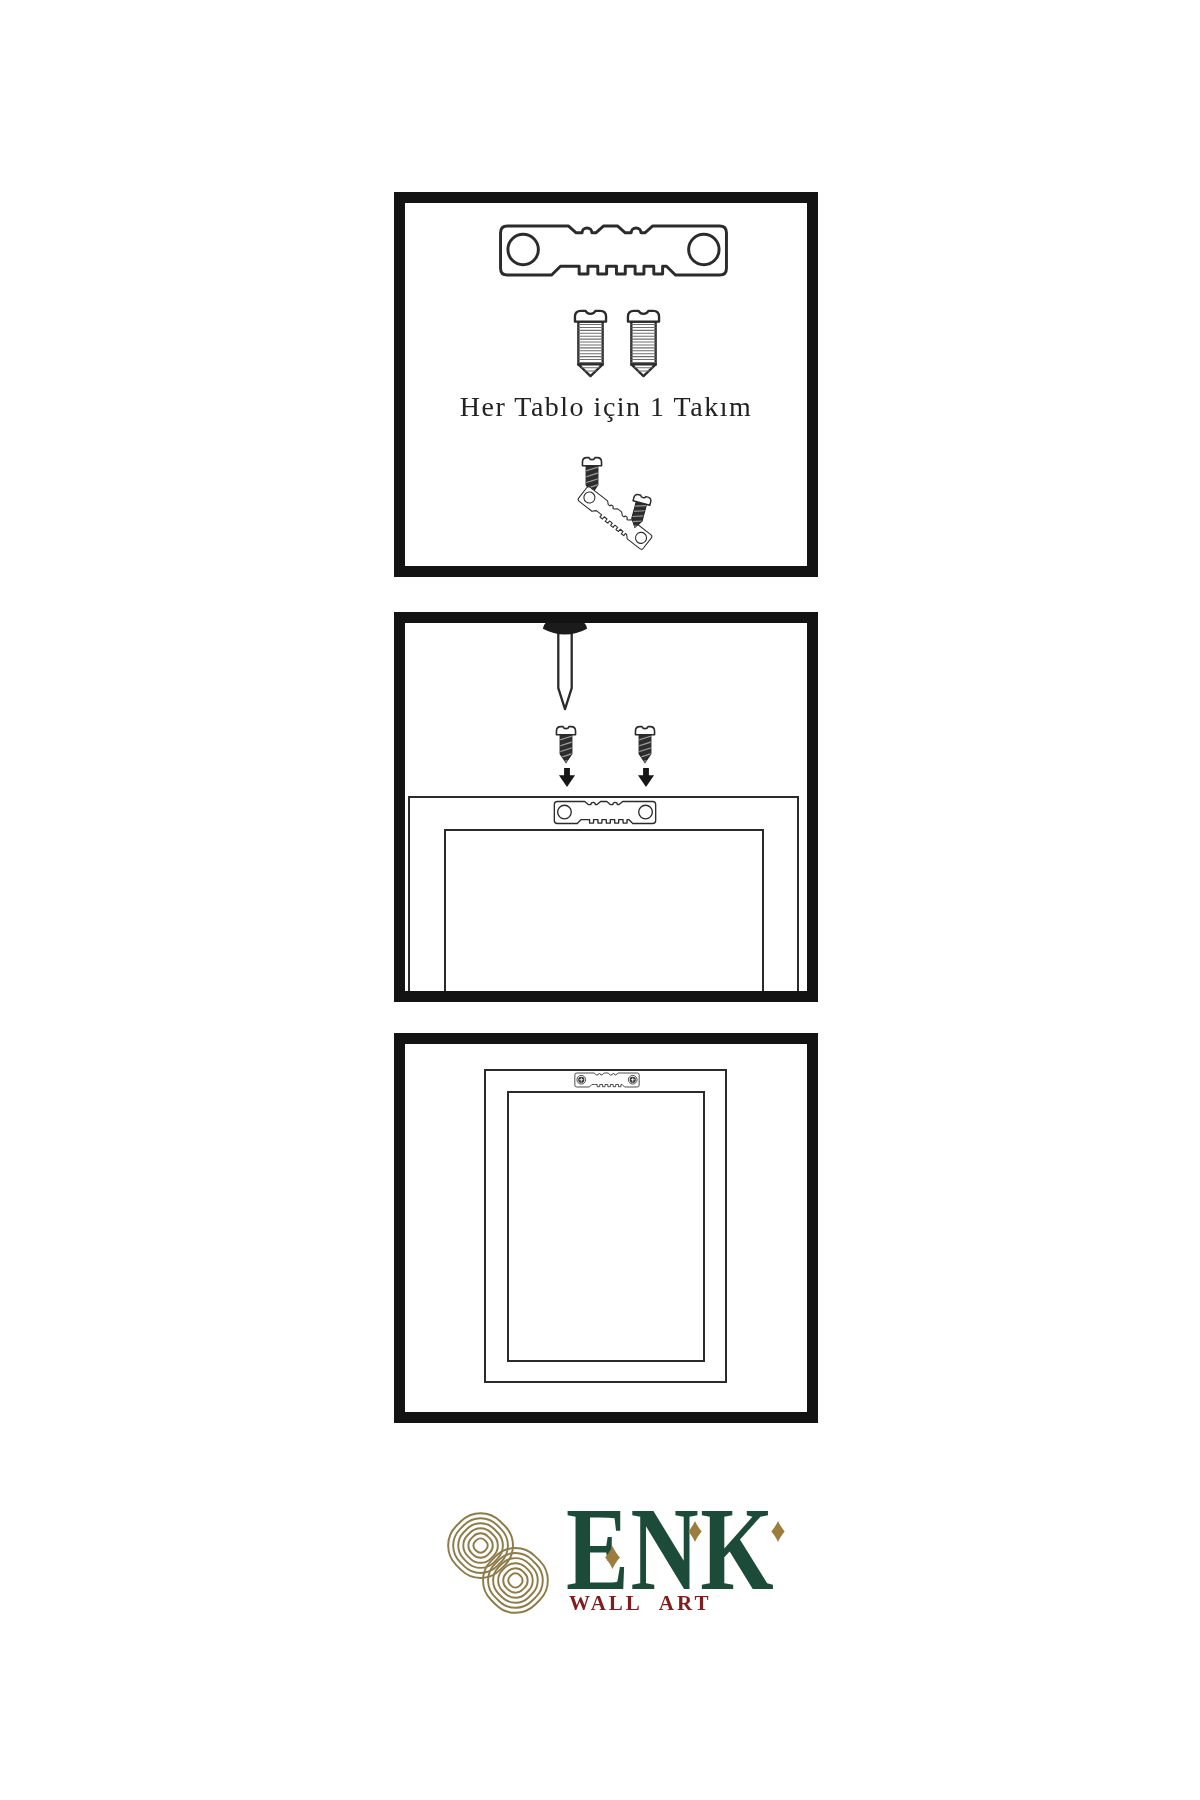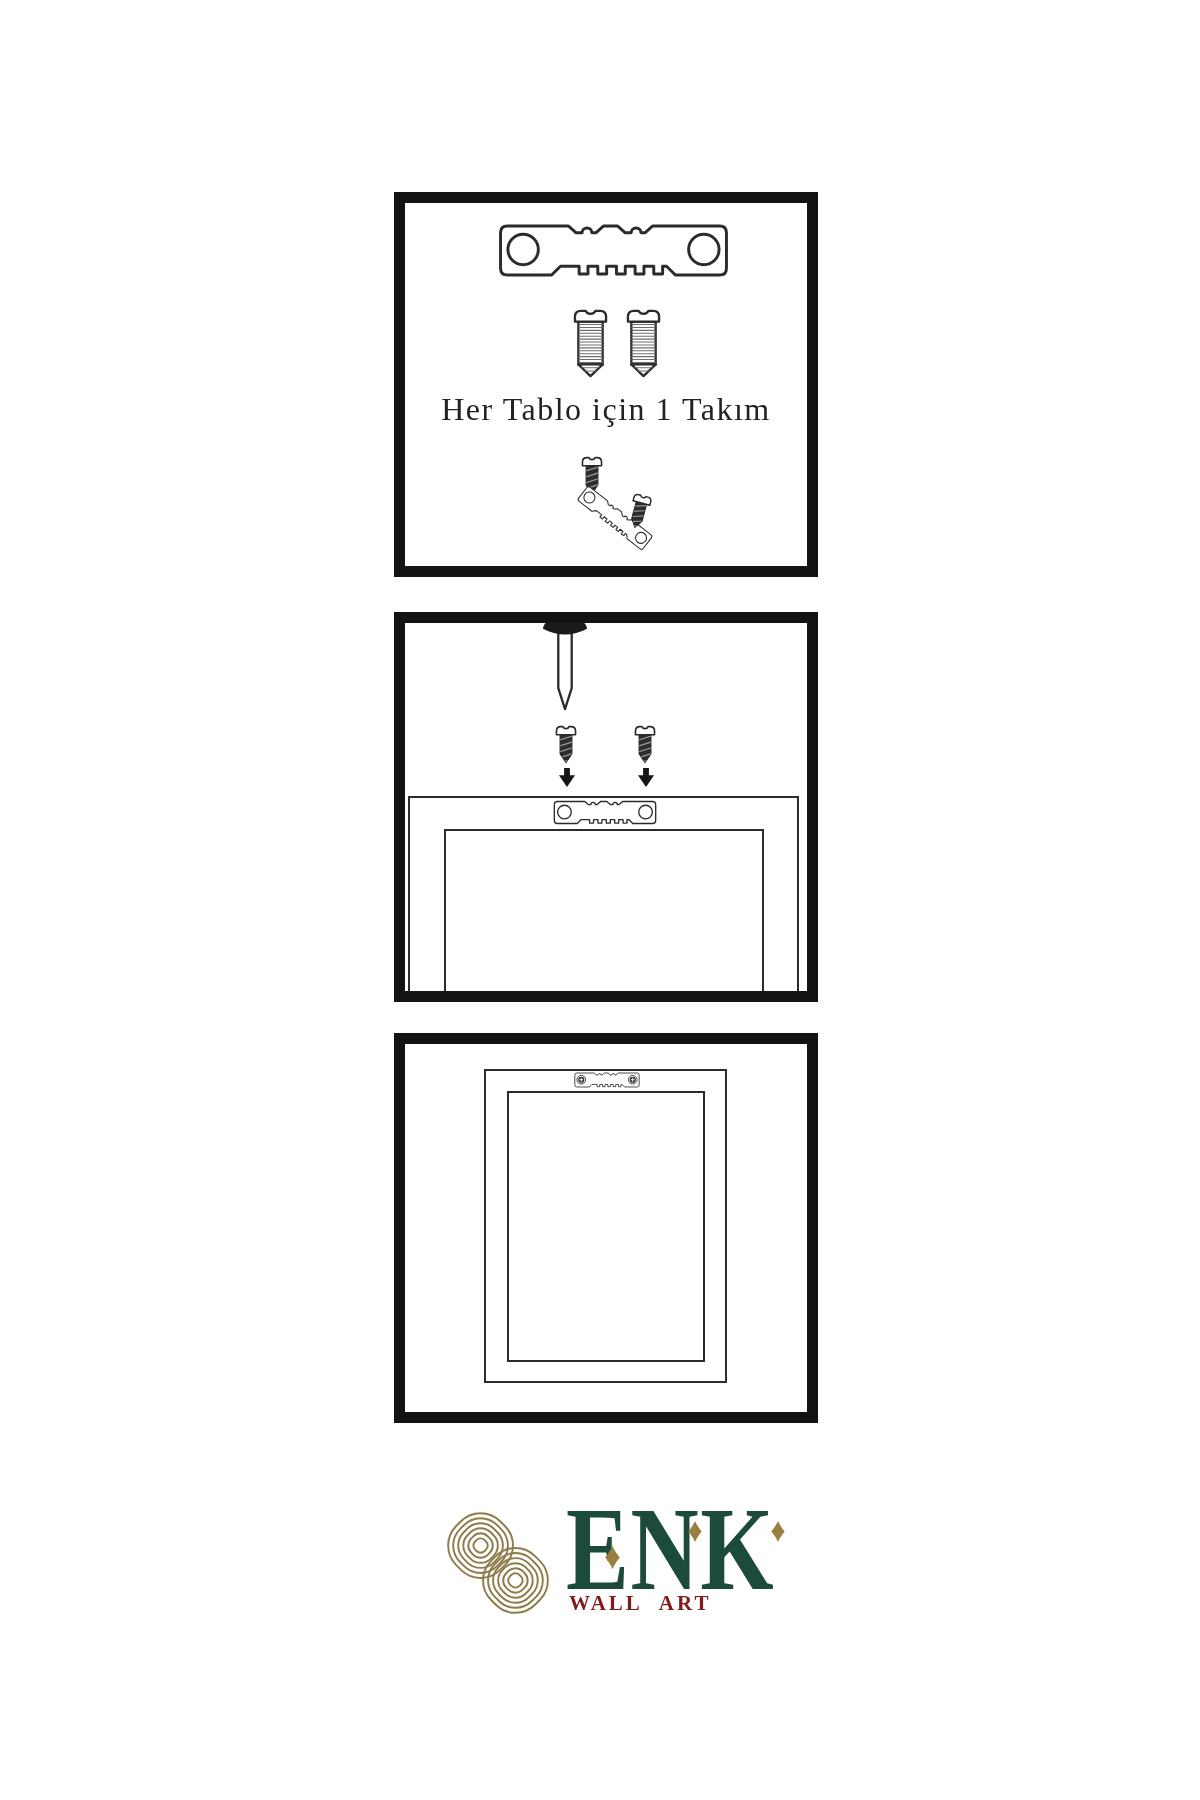--- a/index.html
+++ b/index.html
@@ -5,21 +5,21 @@
   html,body{margin:0;padding:0;background:#ffffff;}
   .page{position:relative;width:1200px;height:1800px;background:#ffffff;overflow:hidden;
         font-family:"Liberation Serif","DejaVu Serif",serif;}
   .abs{position:absolute;}
   .panel{position:absolute;left:394px;width:424px;background:#ffffff;
          border:11px solid #131313;box-sizing:border-box;overflow:hidden;}
   #panel-kit{top:192px;height:385px;}
   #panel-install{top:612px;height:390px;}
   #panel-hang{top:1033px;height:390px;}
   .caption{position:absolute;left:0;top:188px;width:402px;text-align:center;
-           font-size:32px;letter-spacing:1.5px;color:#222222;white-space:nowrap;}
+           font-size:28px;letter-spacing:1.5px;color:#222222;white-space:nowrap;}
   .frame{position:absolute;box-sizing:border-box;background:transparent;}
   .frame-outer{border:2.5px solid #2b2b2b;}
   .frame-inner{border:2px solid #2b2b2b;}
   .logo{position:absolute;left:430px;top:1495px;width:400px;height:160px;font-family:Liberation Serif, serif;}
   .brand{position:absolute;left:136px;top:-4px;font-size:118px;line-height:1;
          font-weight:bold;color:#1d4b39;letter-spacing:2px;white-space:nowrap;
          transform:scaleX(0.8);transform-origin:0 0;}
   .subtitle{position:absolute;left:139px;top:96px;font-size:21px;font-weight:bold;
             color:#7f1d1d;letter-spacing:3px;word-spacing:10px;white-space:nowrap;}
 </style>

